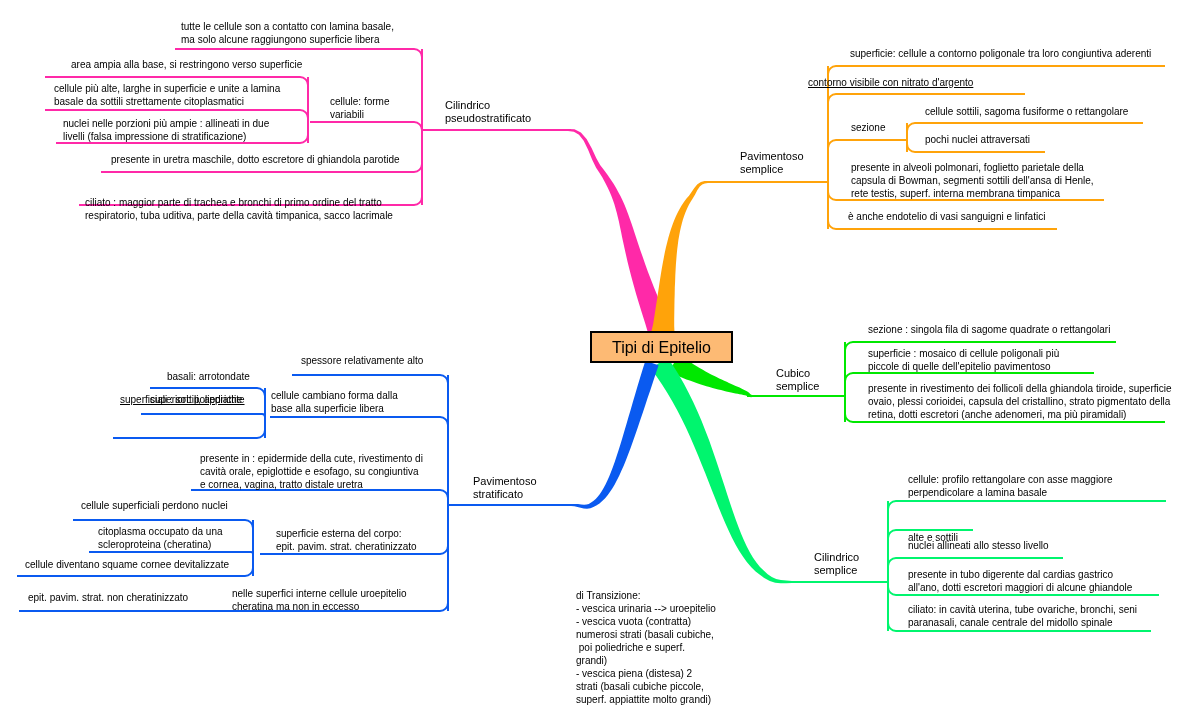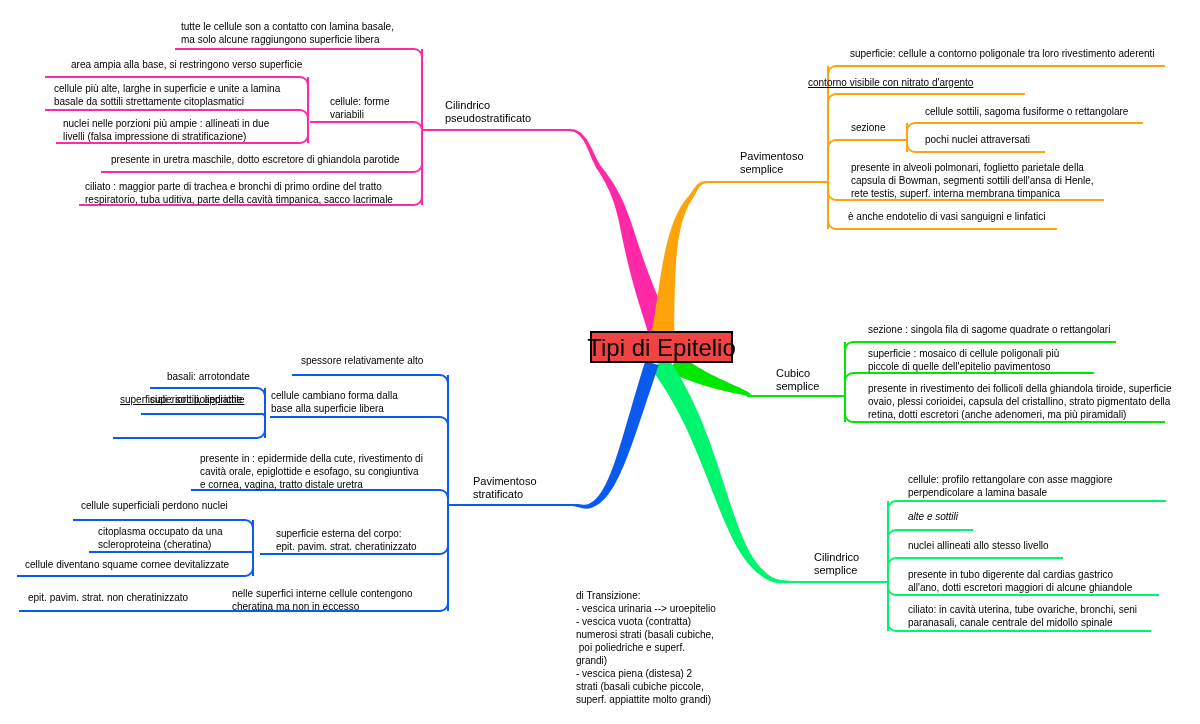--- a/index.html
+++ b/index.html
@@ -3,22 +3,22 @@
 <meta charset="utf-8">
 <style>
   html,body{margin:0;padding:0;background:#fff;}
   body{width:1200px;height:724px;overflow:hidden;
        font-family:"Liberation Sans",sans-serif;-webkit-font-smoothing:antialiased;}
   #stage{position:relative;width:1200px;height:724px;background:#fff;overflow:hidden;}
   svg#wires{position:absolute;left:0;top:0;width:1200px;height:724px;}
   .leaf{position:absolute;font-size:10px;line-height:13px;color:#000;white-space:pre;}
   .blabel{position:absolute;font-size:11px;line-height:13px;color:#000;white-space:pre;}
   .note{position:absolute;font-size:10px;line-height:13px;color:#000;white-space:pre;}
-  #center{position:absolute;box-sizing:border-box;border:2px solid #000;background:#ef4444;padding-top:2px;
-          font-size:24px;line-height:1;color:#000;white-space:pre;
+  #center{position:absolute;box-sizing:border-box;border:2px solid #000;background:#fdba74;padding-top:2px;
+          font-size:16px;line-height:1;color:#000;white-space:pre;
           display:flex;align-items:center;justify-content:center;}
 </style>
 </head>
 <body>
 
 <div id="stage">
   <svg id="wires" viewBox="0 0 1200 724">
       <g>
         <path d="M 668.3 372.4 672.1 373.7 675.8 375.2 679.4 376.6 682.9 378.0 686.4 379.4 689.8 380.6 693.2 381.8 696.5 383.0 700.1 384.2 703.3 385.2 706.4 386.2 709.5 387.1 712.5 387.9 715.4 388.7 718.2 389.4 721.0 390.1 723.6 390.8 726.2 391.4 728.7 391.9 731.1 392.5 733.3 392.9 735.5 393.4 737.6 393.8 739.5 394.2 741.6 394.6 743.3 395.0 744.8 395.3 746.0 395.6 747.3 396.2 748.6 396.7 750.0 397.1 751.1 397.2 752.0 397.0 764.0 397.0 764.0 395.0 752.0 395.0 751.4 394.8 750.9 394.4 750.2 393.9 749.3 393.0 748.1 392.0 746.4 390.9 744.9 390.2 743.3 389.4 741.4 388.5 739.6 387.6 737.7 386.8 735.6 385.9 733.5 384.9 731.3 383.9 729.0 382.9 726.7 381.8 724.2 380.7 721.7 379.6 719.2 378.4 716.5 377.1 713.9 375.8 711.1 374.4 708.4 372.9 705.6 371.4 702.4 369.6 699.6 368.0 696.7 366.2 693.8 364.4 690.9 362.5 688.1 360.5 685.2 358.4 682.4 356.2 679.7 353.6 Z" fill="#00E800" stroke="none"></path>
         <path d="M 671.2 326.6 666.0 316.0 661.6 306.0 657.7 296.6 654.1 287.7 650.9 279.4 647.9 271.7 645.3 264.4 642.9 257.5 640.4 250.4 638.4 244.4 636.5 238.7 634.7 233.3 633.0 228.1 631.4 223.2 629.7 218.5 628.1 213.9 626.4 209.5 624.6 205.1 622.7 200.8 620.7 196.6 618.5 192.4 616.1 188.1 613.6 183.8 610.7 179.4 607.3 174.4 603.8 169.7 600.1 164.9 596.2 158.0 591.7 148.2 586.6 139.0 580.9 132.4 574.5 129.3 568.0 129.0 556.0 129.0 556.0 131.0 568.0 131.0 573.9 131.7 579.0 134.7 583.7 140.8 588.1 149.8 592.2 159.7 596.1 167.7 599.4 172.8 602.4 177.6 605.2 182.7 607.5 187.2 609.5 191.5 611.3 195.8 612.9 199.9 614.3 204.1 615.5 208.3 616.7 212.6 617.8 217.0 618.9 221.6 619.9 226.4 621.0 231.4 622.0 236.7 623.2 242.2 624.5 248.2 625.9 254.5 627.6 262.0 629.4 269.2 631.4 276.9 633.6 285.1 636.1 293.9 638.9 303.2 642.0 313.2 645.4 323.9 648.8 335.4 Z" fill="#FF29A8" stroke="none"></path>
@@ -77,47 +77,47 @@
         <path d="M 222 611 L 19 611" fill="none" stroke="#0A5AF0" stroke-width="2" stroke-linecap="butt"></path>
       </g>
     </svg>
   <div id="center" style="left: 590px; top: 331px; width: 143px; height: 32px;">Tipi di Epitelio</div>
 <div class="leaf" style="left: 181px; top: 20px;"><div>tutte le cellule son a contatto con lamina basale,</div><div>ma solo alcune raggiungono superficie libera</div></div>
     <div class="leaf" style="left: 330px; top: 95px;"><div>cellule: forme</div><div>variabili</div></div>
     <div class="leaf" style="left: 71px; top: 58px;"><div>area ampia alla base, si restringono verso superficie</div></div>
     <div class="leaf" style="left: 54px; top: 82px;"><div>cellule più alte, larghe in superficie e unite a lamina</div><div>basale da sottili strettamente citoplasmatici</div></div>
     <div class="leaf" style="left: 63px; top: 117px;"><div>nuclei nelle porzioni più ampie : allineati in due</div><div>livelli (falsa impressione di stratificazione)</div></div>
     <div class="leaf" style="left: 111px; top: 153px;"><div>presente in uretra maschile, dotto escretore di ghiandola parotide</div></div>
-    <div class="leaf" style="left: 85px; top: 180px;"><div>ciliato : maggior parte di trachea e bronchi di primo ordine del tratto</div><div>respiratorio, tuba uditiva, parte della cavità timpanica, sacco lacrimale</div></div>
+    <div class="leaf" style="left: 85px; top: 196px;"><div>ciliato : maggior parte di trachea e bronchi di primo ordine del tratto</div><div>respiratorio, tuba uditiva, parte della cavità timpanica, sacco lacrimale</div></div>
     <div class="blabel" style="left: 445px; top: 99px;"><div>Cilindrico</div><div>pseudostratificato</div></div>
-    <div class="leaf" style="left: 850px; top: 47px;"><div>superficie: cellule a contorno poligonale tra loro rivestimento aderenti</div></div>
+    <div class="leaf" style="left: 850px; top: 47px;"><div>superficie: cellule a contorno poligonale tra loro congiuntiva aderenti</div></div>
     <div class="leaf" style="left: 808px; top: 76px; text-decoration: underline;"><div>contorno visibile con nitrato d'argento</div></div>
     <div class="leaf" style="left: 851px; top: 121px;"><div>sezione</div></div>
     <div class="leaf" style="left: 925px; top: 105px;"><div>cellule sottili, sagoma fusiforme o rettangolare</div></div>
     <div class="leaf" style="left: 925px; top: 133px;"><div>pochi nuclei attraversati</div></div>
     <div class="leaf" style="left: 851px; top: 161px;"><div>presente in alveoli polmonari, foglietto parietale della</div><div>capsula di Bowman, segmenti sottili dell'ansa di Henle,</div><div>rete testis, superf. interna membrana timpanica</div></div>
     <div class="leaf" style="left: 848px; top: 210px;"><div>è anche endotelio di vasi sanguigni e linfatici</div></div>
     <div class="blabel" style="left: 740px; top: 150px;"><div>Pavimentoso</div><div>semplice</div></div>
     <div class="leaf" style="left: 868px; top: 323px;"><div>sezione : singola fila di sagome quadrate o rettangolari</div></div>
     <div class="leaf" style="left: 868px; top: 347px;"><div>superficie : mosaico di cellule poligonali più</div><div>piccole di quelle dell'epitelio pavimentoso</div></div>
     <div class="leaf" style="left: 868px; top: 382px;"><div>presente in rivestimento dei follicoli della ghiandola tiroide, superficie</div><div>ovaio, plessi corioidei, capsula del cristallino, strato pigmentato della</div><div>retina, dotti escretori (anche adenomeri, ma più piramidali)</div></div>
     <div class="blabel" style="left: 776px; top: 367px;"><div>Cubico</div><div>semplice</div></div>
     <div class="leaf" style="left: 908px; top: 473px;"><div>cellule: profilo rettangolare con asse maggiore</div><div>perpendicolare a lamina basale</div></div>
-    <div class="leaf" style="left: 908px; top: 510px; font-style: italic;"><div>alte e sottili</div></div>
+    <div class="leaf" style="left: 908px; top: 531px;"><div>alte e sottili</div></div>
     <div class="leaf" style="left: 908px; top: 539px;"><div>nuclei allineati allo stesso livello</div></div>
     <div class="leaf" style="left: 908px; top: 568px;"><div>presente in tubo digerente dal cardias gastrico</div><div>all'ano, dotti escretori maggiori di alcune ghiandole</div></div>
     <div class="leaf" style="left: 908px; top: 603px;"><div>ciliato: in cavità uterina, tube ovariche, bronchi, seni</div><div>paranasali, canale centrale del midollo spinale</div></div>
     <div class="blabel" style="left: 814px; top: 551px;"><div>Cilindrico</div><div>semplice</div></div>
     <div class="leaf" style="left: 301px; top: 354px;"><div>spessore relativamente alto</div></div>
     <div class="leaf" style="left: 271px; top: 389px;"><div>cellule cambiano forma dalla</div><div>base alla superficie libera</div></div>
     <div class="leaf" style="left: 159px; top: 370px; padding-left: 8px;"><div>basali: arrotondate</div></div>
     <div class="leaf" style="left: 150px; top: 393px;"><div>superiori: poliedriche</div></div>
     <div class="leaf" style="left: 120px; top: 393px; text-decoration: underline;"><div>superficiali : sottili, appiattite</div></div>
     <div class="leaf" style="left: 200px; top: 452px;"><div>presente in : epidermide della cute, rivestimento di</div><div>cavità orale, epiglottide e esofago, su congiuntiva</div><div>e cornea, vagina, tratto distale uretra</div></div>
     <div class="leaf" style="left: 276px; top: 527px;"><div>superficie esterna del corpo:</div><div>epit. pavim. strat. cheratinizzato</div></div>
     <div class="leaf" style="left: 81px; top: 499px;"><div>cellule superficiali perdono nuclei</div></div>
     <div class="leaf" style="left: 98px; top: 525px;"><div>citoplasma occupato da una</div><div>scleroproteina (cheratina)</div></div>
     <div class="leaf" style="left: 25px; top: 558px;"><div>cellule diventano squame cornee devitalizzate</div></div>
-    <div class="leaf" style="left: 232px; top: 587px;"><div>nelle superfici interne cellule contengono</div><div>cheratina ma non in eccesso</div></div>
+    <div class="leaf" style="left: 232px; top: 587px;"><div>nelle superfici interne cellule uroepitelio</div><div>cheratina ma non in eccesso</div></div>
     <div class="leaf" style="left: 28px; top: 591px;"><div>epit. pavim. strat. non cheratinizzato</div></div>
     <div class="blabel" style="left: 473px; top: 475px;"><div>Pavimentoso</div><div>stratificato</div></div>
     <div class="note" style="left: 576px; top: 589px;"><div>di Transizione:</div><div>- vescica urinaria --&gt; uroepitelio</div><div>- vescica vuota (contratta)</div><div>numerosi strati (basali cubiche,</div><div> poi poliedriche e superf.</div><div>grandi)</div><div>- vescica piena (distesa) 2</div><div>strati (basali cubiche piccole,</div><div>superf. appiattite molto grandi)</div></div>
   </div>
 
 </body></html>

